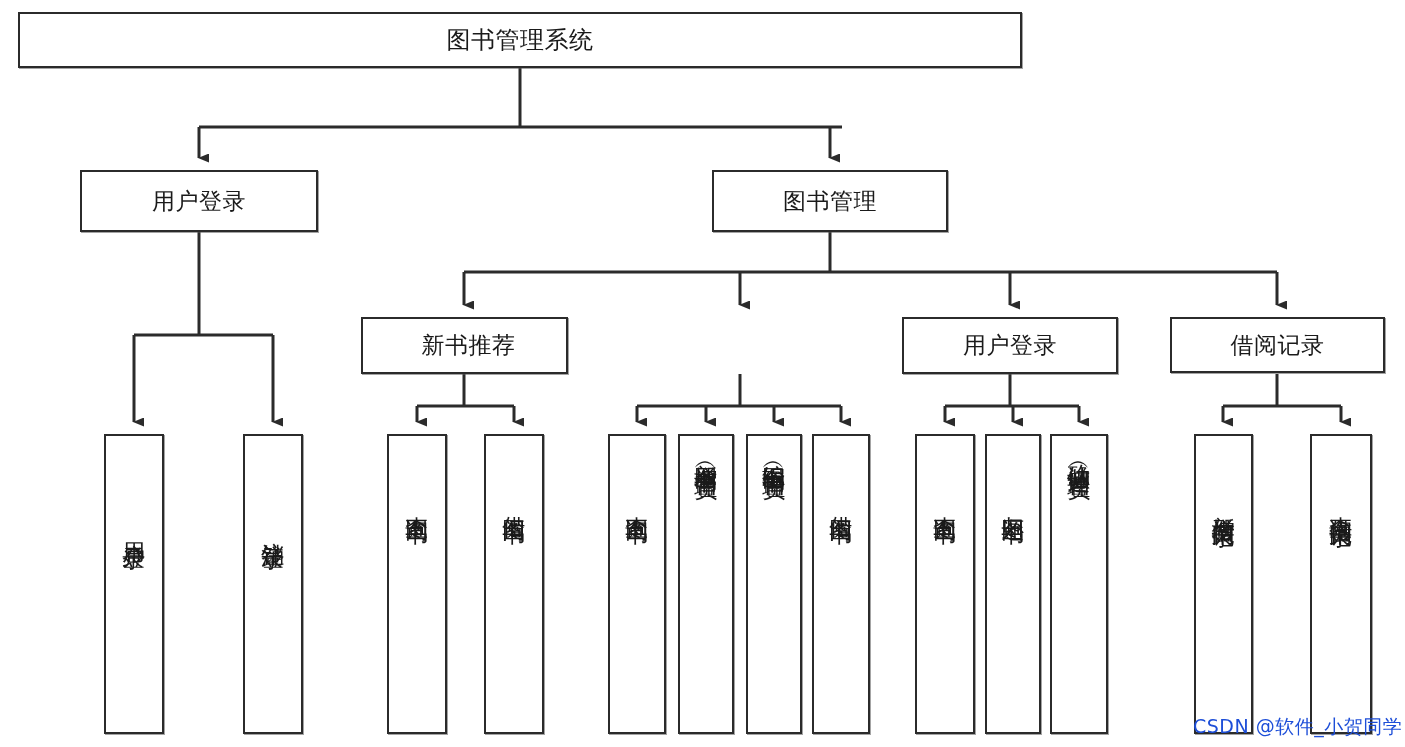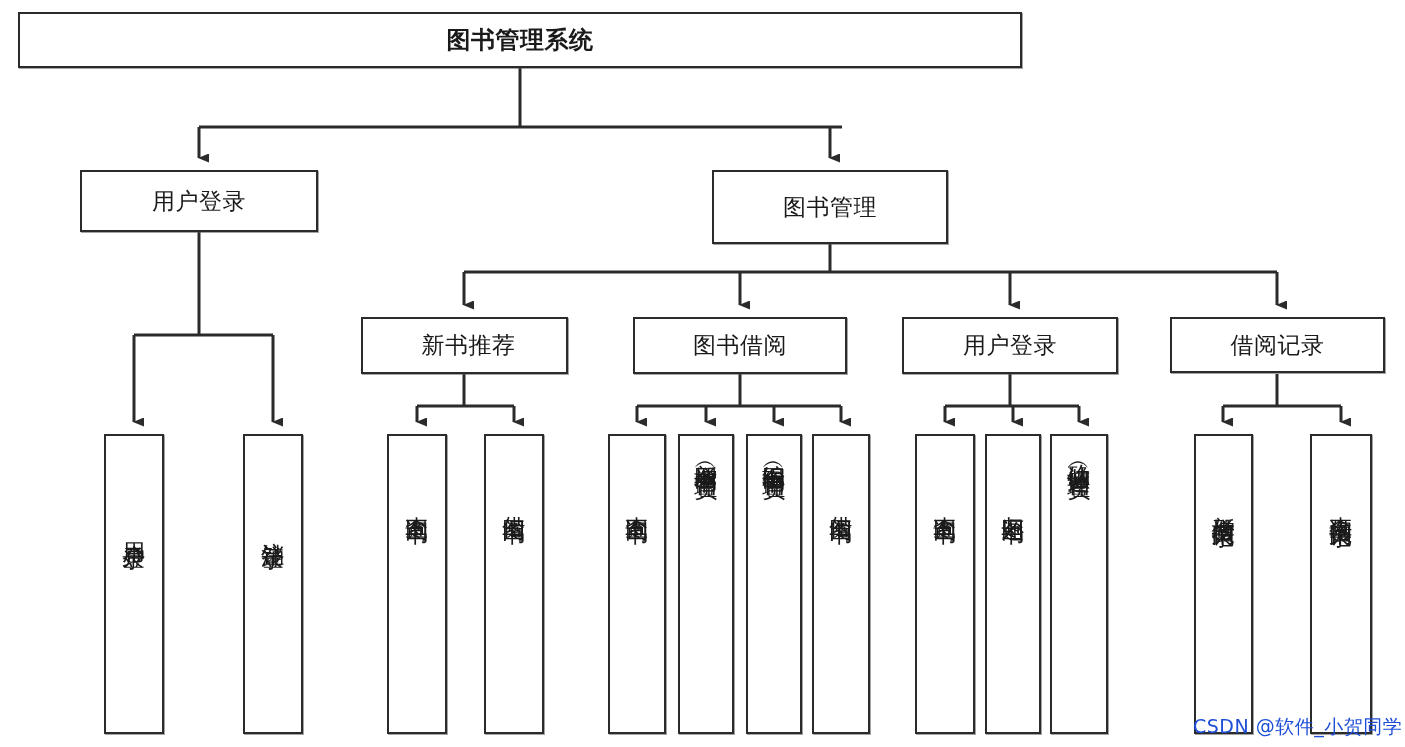--- a/index.html
+++ b/index.html
@@ -35,21 +35,21 @@
     justify-content: center;
     color: #1a1a1a;
     box-shadow: 1px 1px 0 rgba(90,90,90,0.55);
   }
   .node-label {
     display: block;
     text-align: center;
     letter-spacing: 0.5px;
     white-space: nowrap;
   }
-  .level-root .node-label { font-size: 24px; font-weight: bold; }
+  .level-root .node-label { font-size: 24px; }
   .level-2 .node-label { font-size: 23px; }
   .level-3 .node-label { font-size: 23px; }
   .leaf {
     align-items: flex-start;
     padding-top: 6px;
   }
   .leaf .node-label {
     writing-mode: vertical-rl;
     text-orientation: upright;
     font-size: 23px;
@@ -124,29 +124,26 @@
     </g>
   </svg>
 
   <div class="node level-root" id="node-root" style="left: 18px; top: 12px; width: 1004px; height: 56px;">
     <span class="node-label">图书管理系统</span>
   </div>
 
   <div class="node level-2" id="node-l2-0" style="left: 80px; top: 170px; width: 238px; height: 62px;">
     <span class="node-label">用户登录</span>
   </div>
-  <div class="node level-2" id="node-l2-1" style="left: 712px; top: 170px; width: 236px; height: 74px;">
+  <div class="node level-2" id="node-l2-1" style="left: 712px; top: 170px; width: 236px; height: 62px;">
     <span class="node-label">图书管理</span>
   </div>
 
   <div class="node level-3" id="node-l3-0" style="left: 361px; top: 317px; width: 207px; height: 57px; padding-left: 8px;">
     <span class="node-label">新书推荐</span>
-  </div>
-  <div class="node level-3" id="node-l3-1" style="left: 633px; top: 317px; width: 214px; height: 57px;">
-    <span class="node-label">图书借阅</span>
   </div>
   <div class="node level-3" id="node-l3-2" style="left: 902px; top: 317px; width: 216px; height: 57px;">
     <span class="node-label">用户登录</span>
   </div>
   <div class="node level-3" id="node-l3-3" style="left: 1170px; top: 317px; width: 215px; height: 56px;">
     <span class="node-label">借阅记录</span>
   </div>
 
   <div class="node leaf leaf-low" id="node-leaf-0" style="left: 104px; top: 434px; width: 60px; height: 300px;">
     <span class="node-label">用户登录</span>

